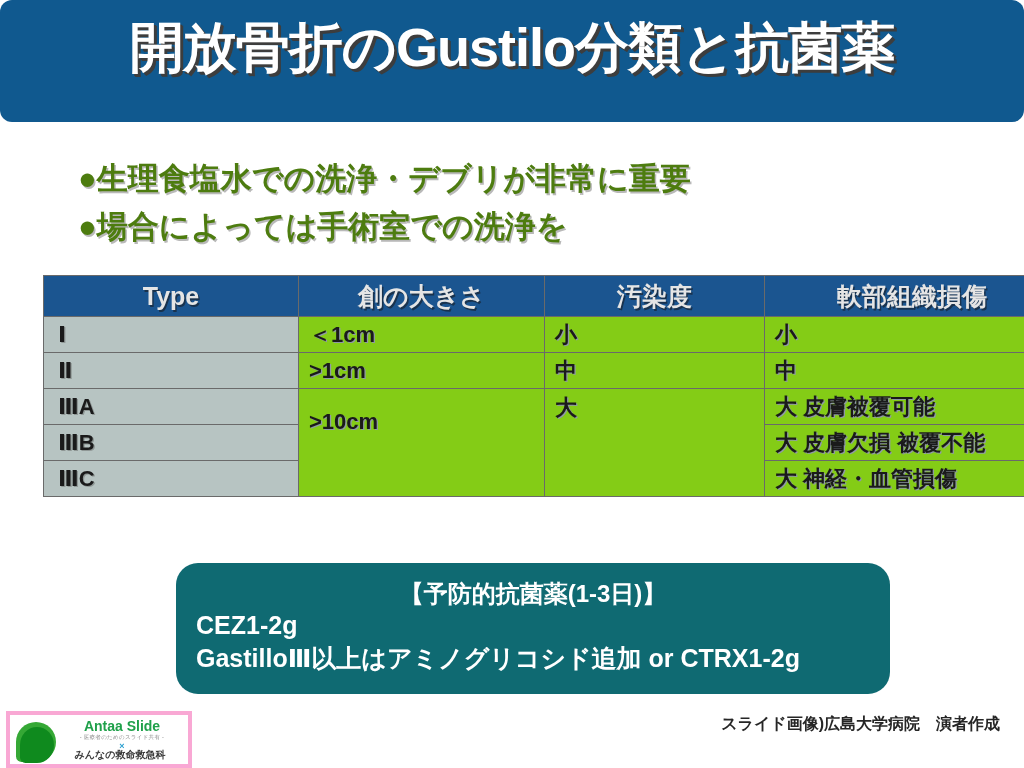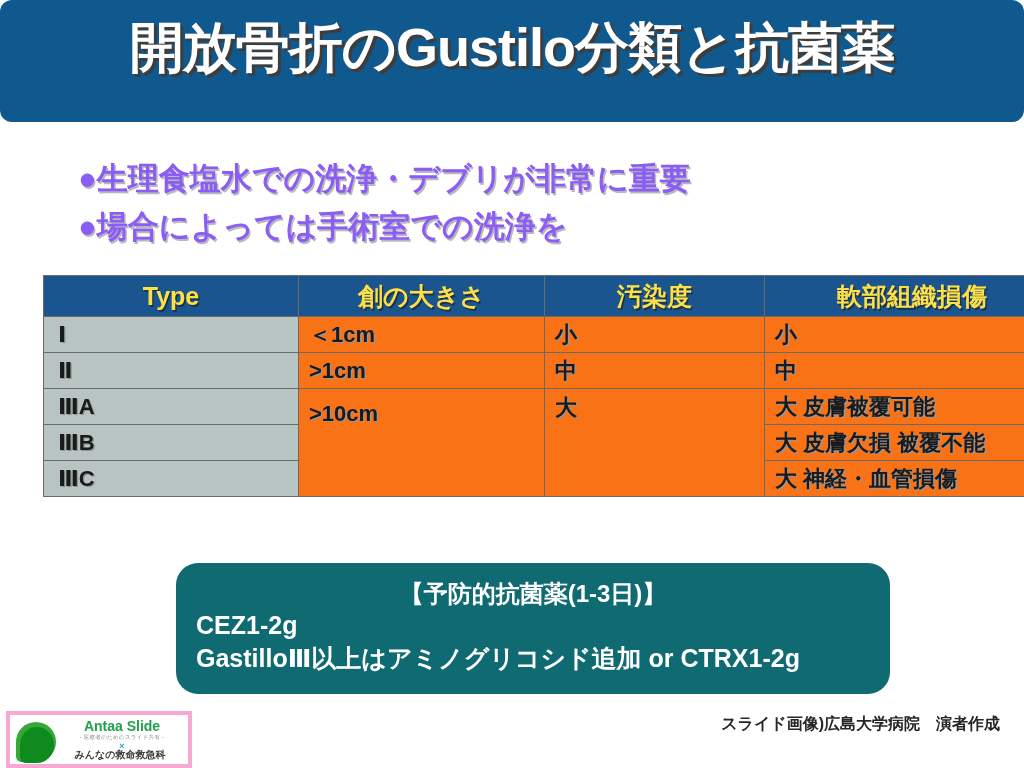--- a/index.html
+++ b/index.html
@@ -43,21 +43,21 @@
   
   #bullets {
     position: absolute;
     left: 78px;
     top: 155px;
     width: 880px;
   }
   .bullet-line {
     font-size: 31px;
     font-weight: bold;
-    color: #8b5cf6;
+    color: #4d7c0f;
     line-height: 1.55;
     white-space: nowrap;
     text-shadow: 1.5px 1.5px 0 #b9b9b9;
   }
 
   
   #gustilo-table {
     position: absolute;
     left: 43px;
     top: 275px;
@@ -68,29 +68,29 @@
   }
   #gustilo-table th,
   #gustilo-table td {
     border: 1px solid #6a6a6a;
     padding: 0 10px;
     text-align: left;
     vertical-align: middle;
   }
   #gustilo-table thead th {
     background: #1b5590;
-    color: #fde047;
+    color: #e5e5e5;
     font-size: 25px;
     font-weight: bold;
     height: 40px;
     text-align: center;
     text-shadow: 1.5px 1.5px 0 #19324d;
   }
   #gustilo-table tbody td {
-    background: #f97316;
+    background: #84cc16;
     color: #1a1a1a;
     font-size: 22px;
     font-weight: bold;
     height: 35px;
     text-shadow: 1.2px 1.2px 0 #8f9aa5;
   }
   #gustilo-table tbody td.type-cell {
     background: #b7c4c2;
     padding-left: 14px;
     text-shadow: 1.2px 1.2px 0 #8f9795;
@@ -250,21 +250,21 @@
       <td>小</td>
     </tr>
     <tr>
       <td class="type-cell">Ⅱ</td>
       <td>&gt;1cm</td>
       <td>中</td>
       <td>中</td>
     </tr>
     <tr>
       <td class="type-cell">ⅢA</td>
-      <td rowspan="3" style="vertical-align:top; padding-top:12px;">&gt;10cm</td>
+      <td rowspan="3" style="vertical-align:top; padding-top:20px;">&gt;10cm</td>
       <td rowspan="3" style="vertical-align:top; padding-top:4px;">大</td>
       <td>大 皮膚被覆可能</td>
     </tr>
     <tr>
       <td class="type-cell">ⅢB</td>
       <td>大 皮膚欠損 被覆不能</td>
     </tr>
     <tr>
       <td class="type-cell">ⅢC</td>
       <td>大 神経・血管損傷</td>

